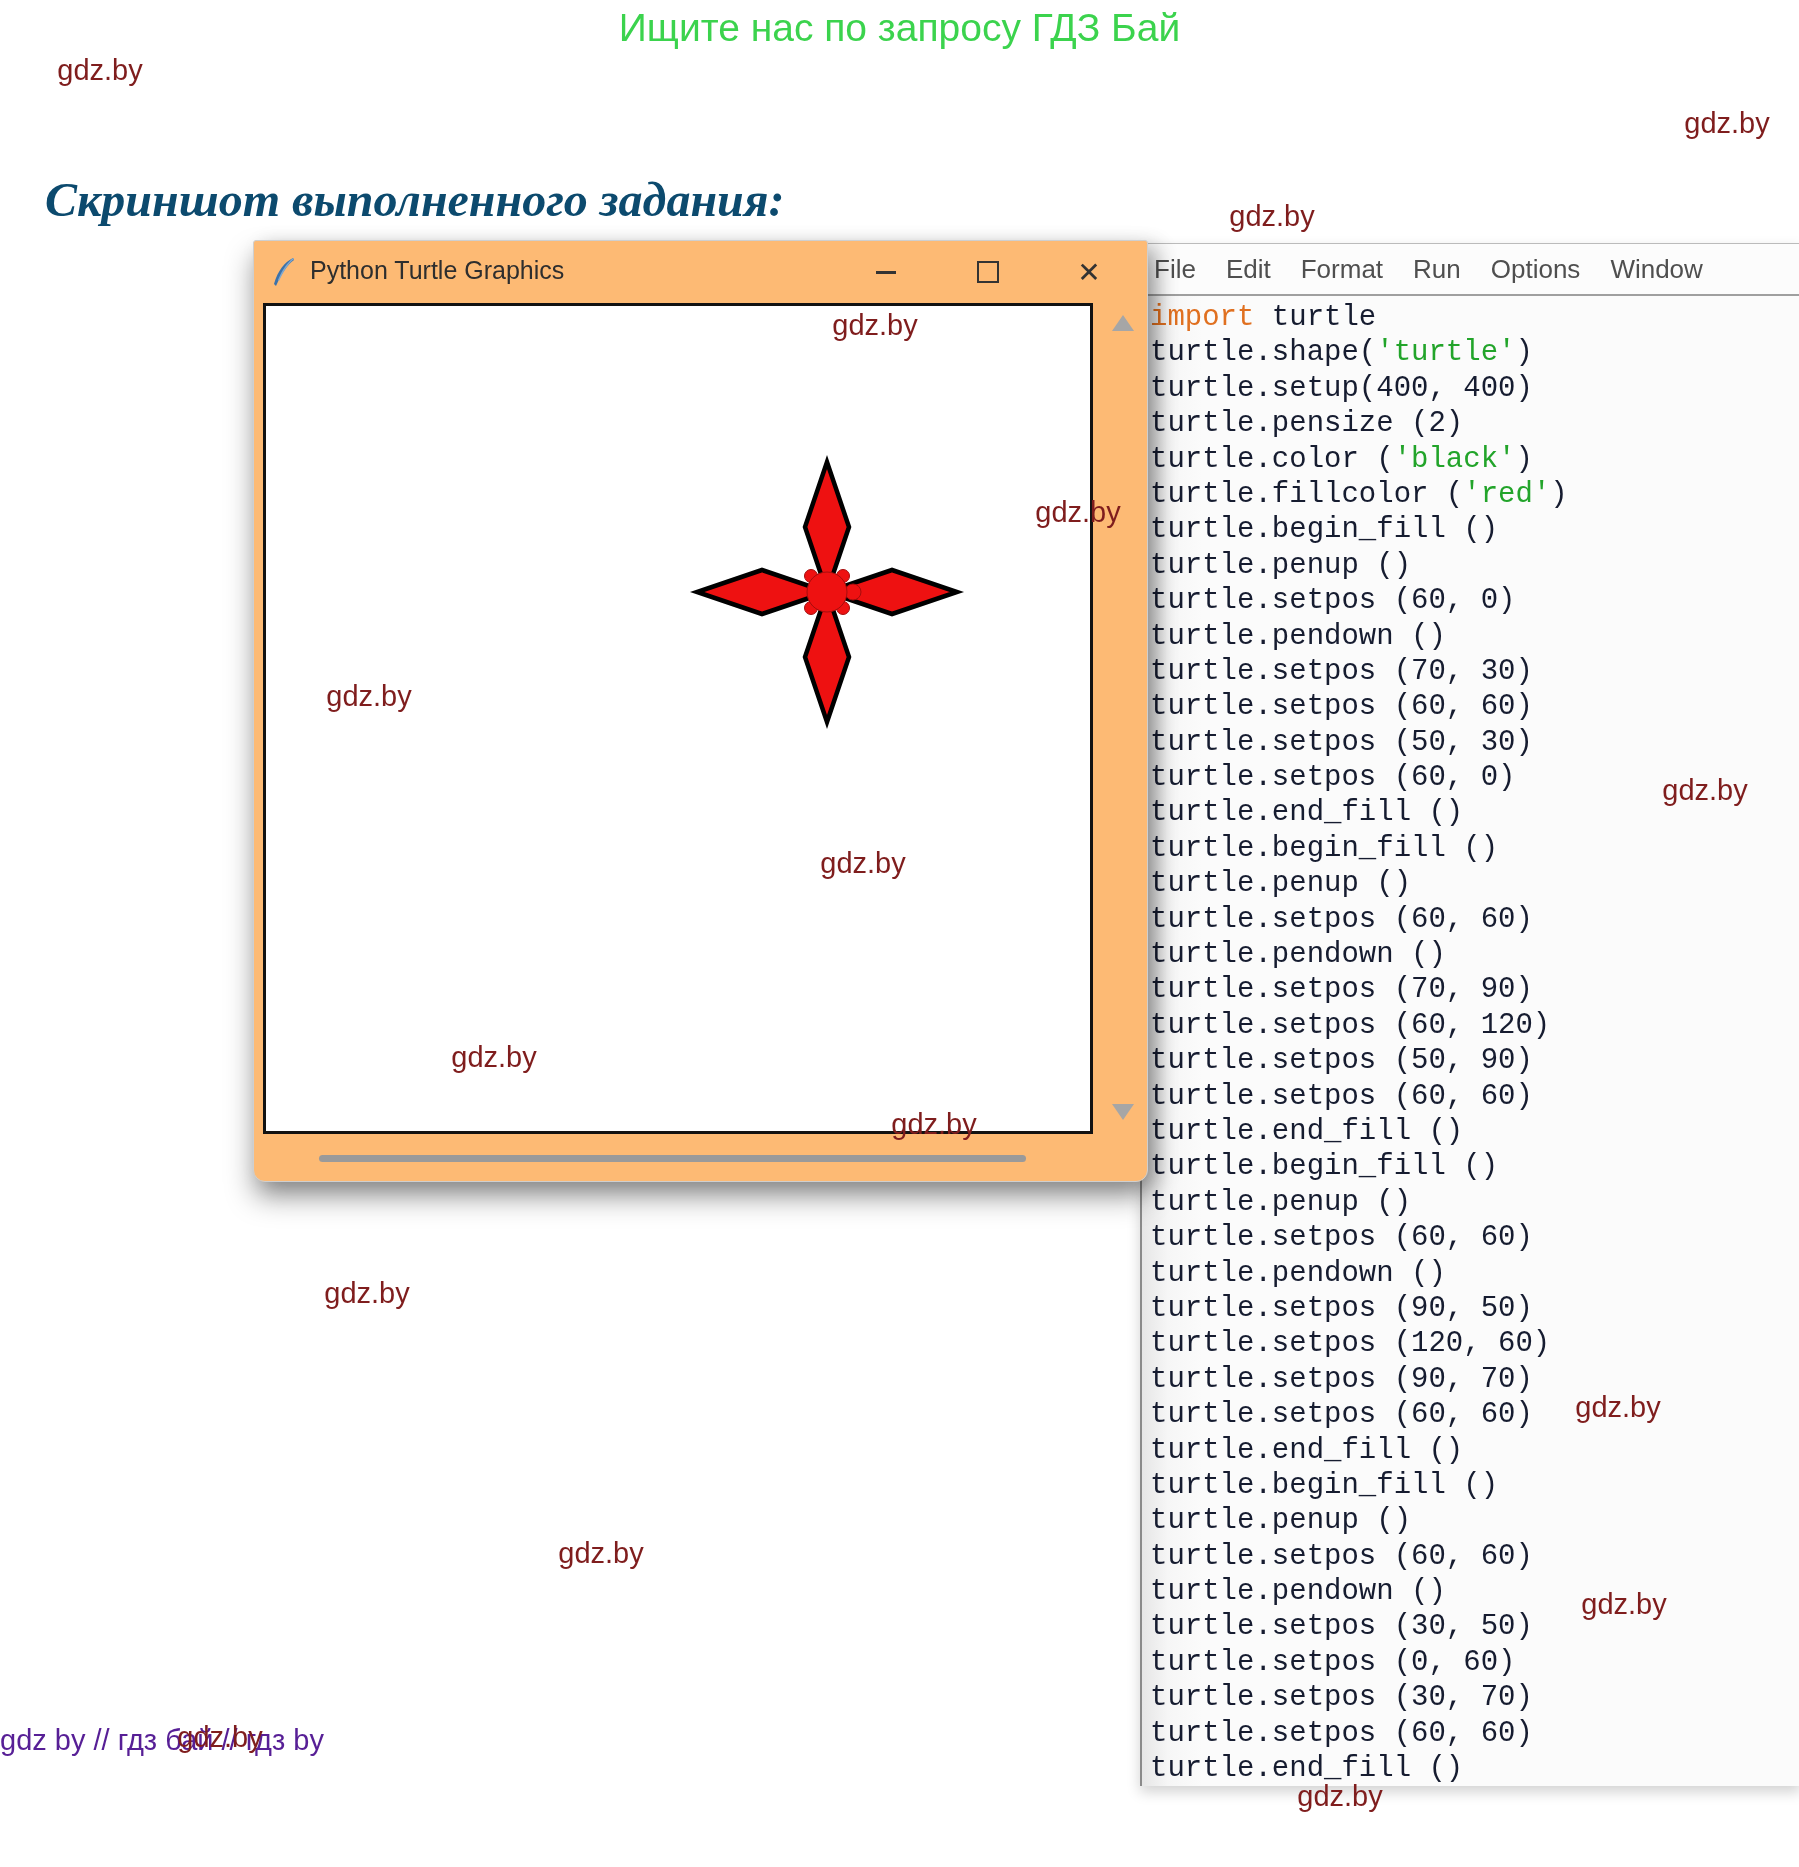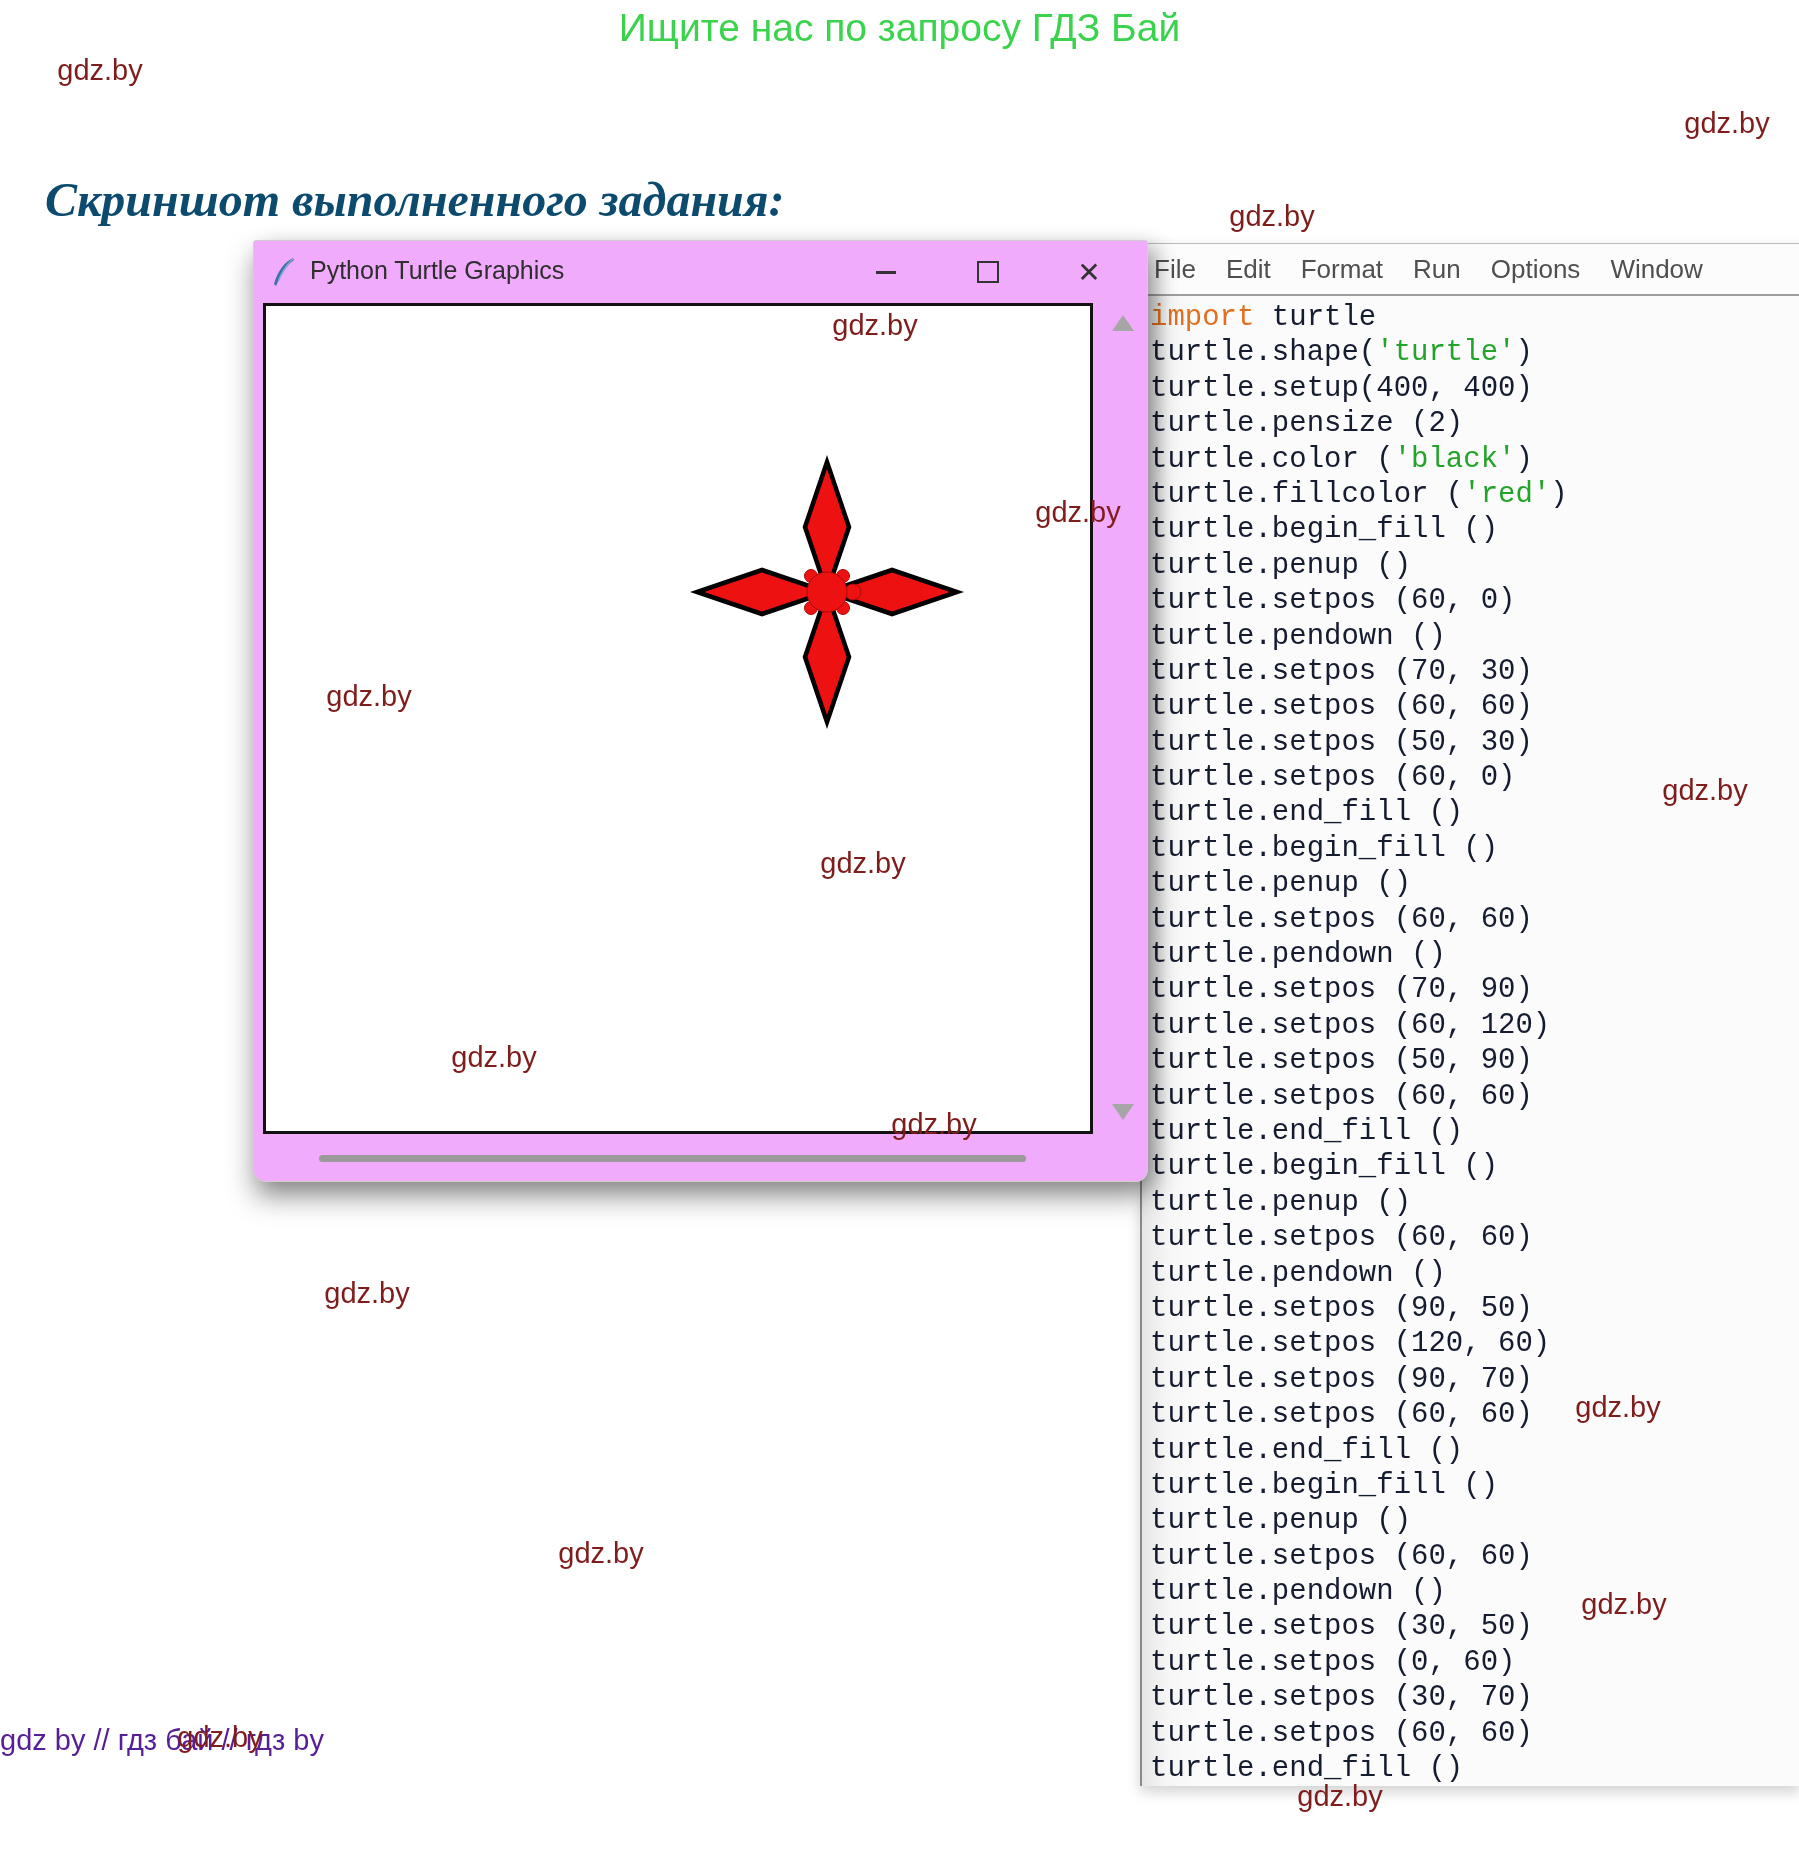--- a/index.html
+++ b/index.html
@@ -32,21 +32,21 @@
       font-size:26px;color:#4f4f4f;border-top-left-radius:8px;}
   .menu-item{cursor:default;}
   #code-area{padding:4px 0 0 8px;font-family:"Liberation Mono", monospace;
       font-size:29px;line-height:35.4px;color:#161c30;white-space:pre;}
   .code-line{height:35.4px;}
   .kw{color:#e07020;}
   .str{color:#22a42a;text-align:right;}
 
   
   #turtle-win{position:absolute;left:253px;top:240px;width:893px;height:940px;
-      background:#f0abfc;border:1px solid #cfcfcf;border-radius:3px 3px 12px 12px;
+      background:#fdba74;border:1px solid #cfcfcf;border-radius:3px 3px 12px 12px;
       box-shadow:0 16px 28px rgba(0,0,0,.35), 10px 6px 20px rgba(0,0,0,.22);z-index:10;}
   #titlebar{position:absolute;left:0;top:0;width:100%;height:62px;}
   #py-icon{position:absolute;left:16px;top:16px;width:26px;height:30px;}
   #win-title{position:absolute;left:56px;top:15px;font-size:25px;color:#2e2e2e;}
   .win-btn{position:absolute;top:0;width:60px;height:62px;display:flex;
       align-items:center;justify-content:center;color:#333;font-size:28px;}
   #btn-min{left:602px;}
   #btn-max{left:704px;}
   #btn-close{left:805px;}
   #btn-min .bar{width:20px;height:3px;background:#333;}

